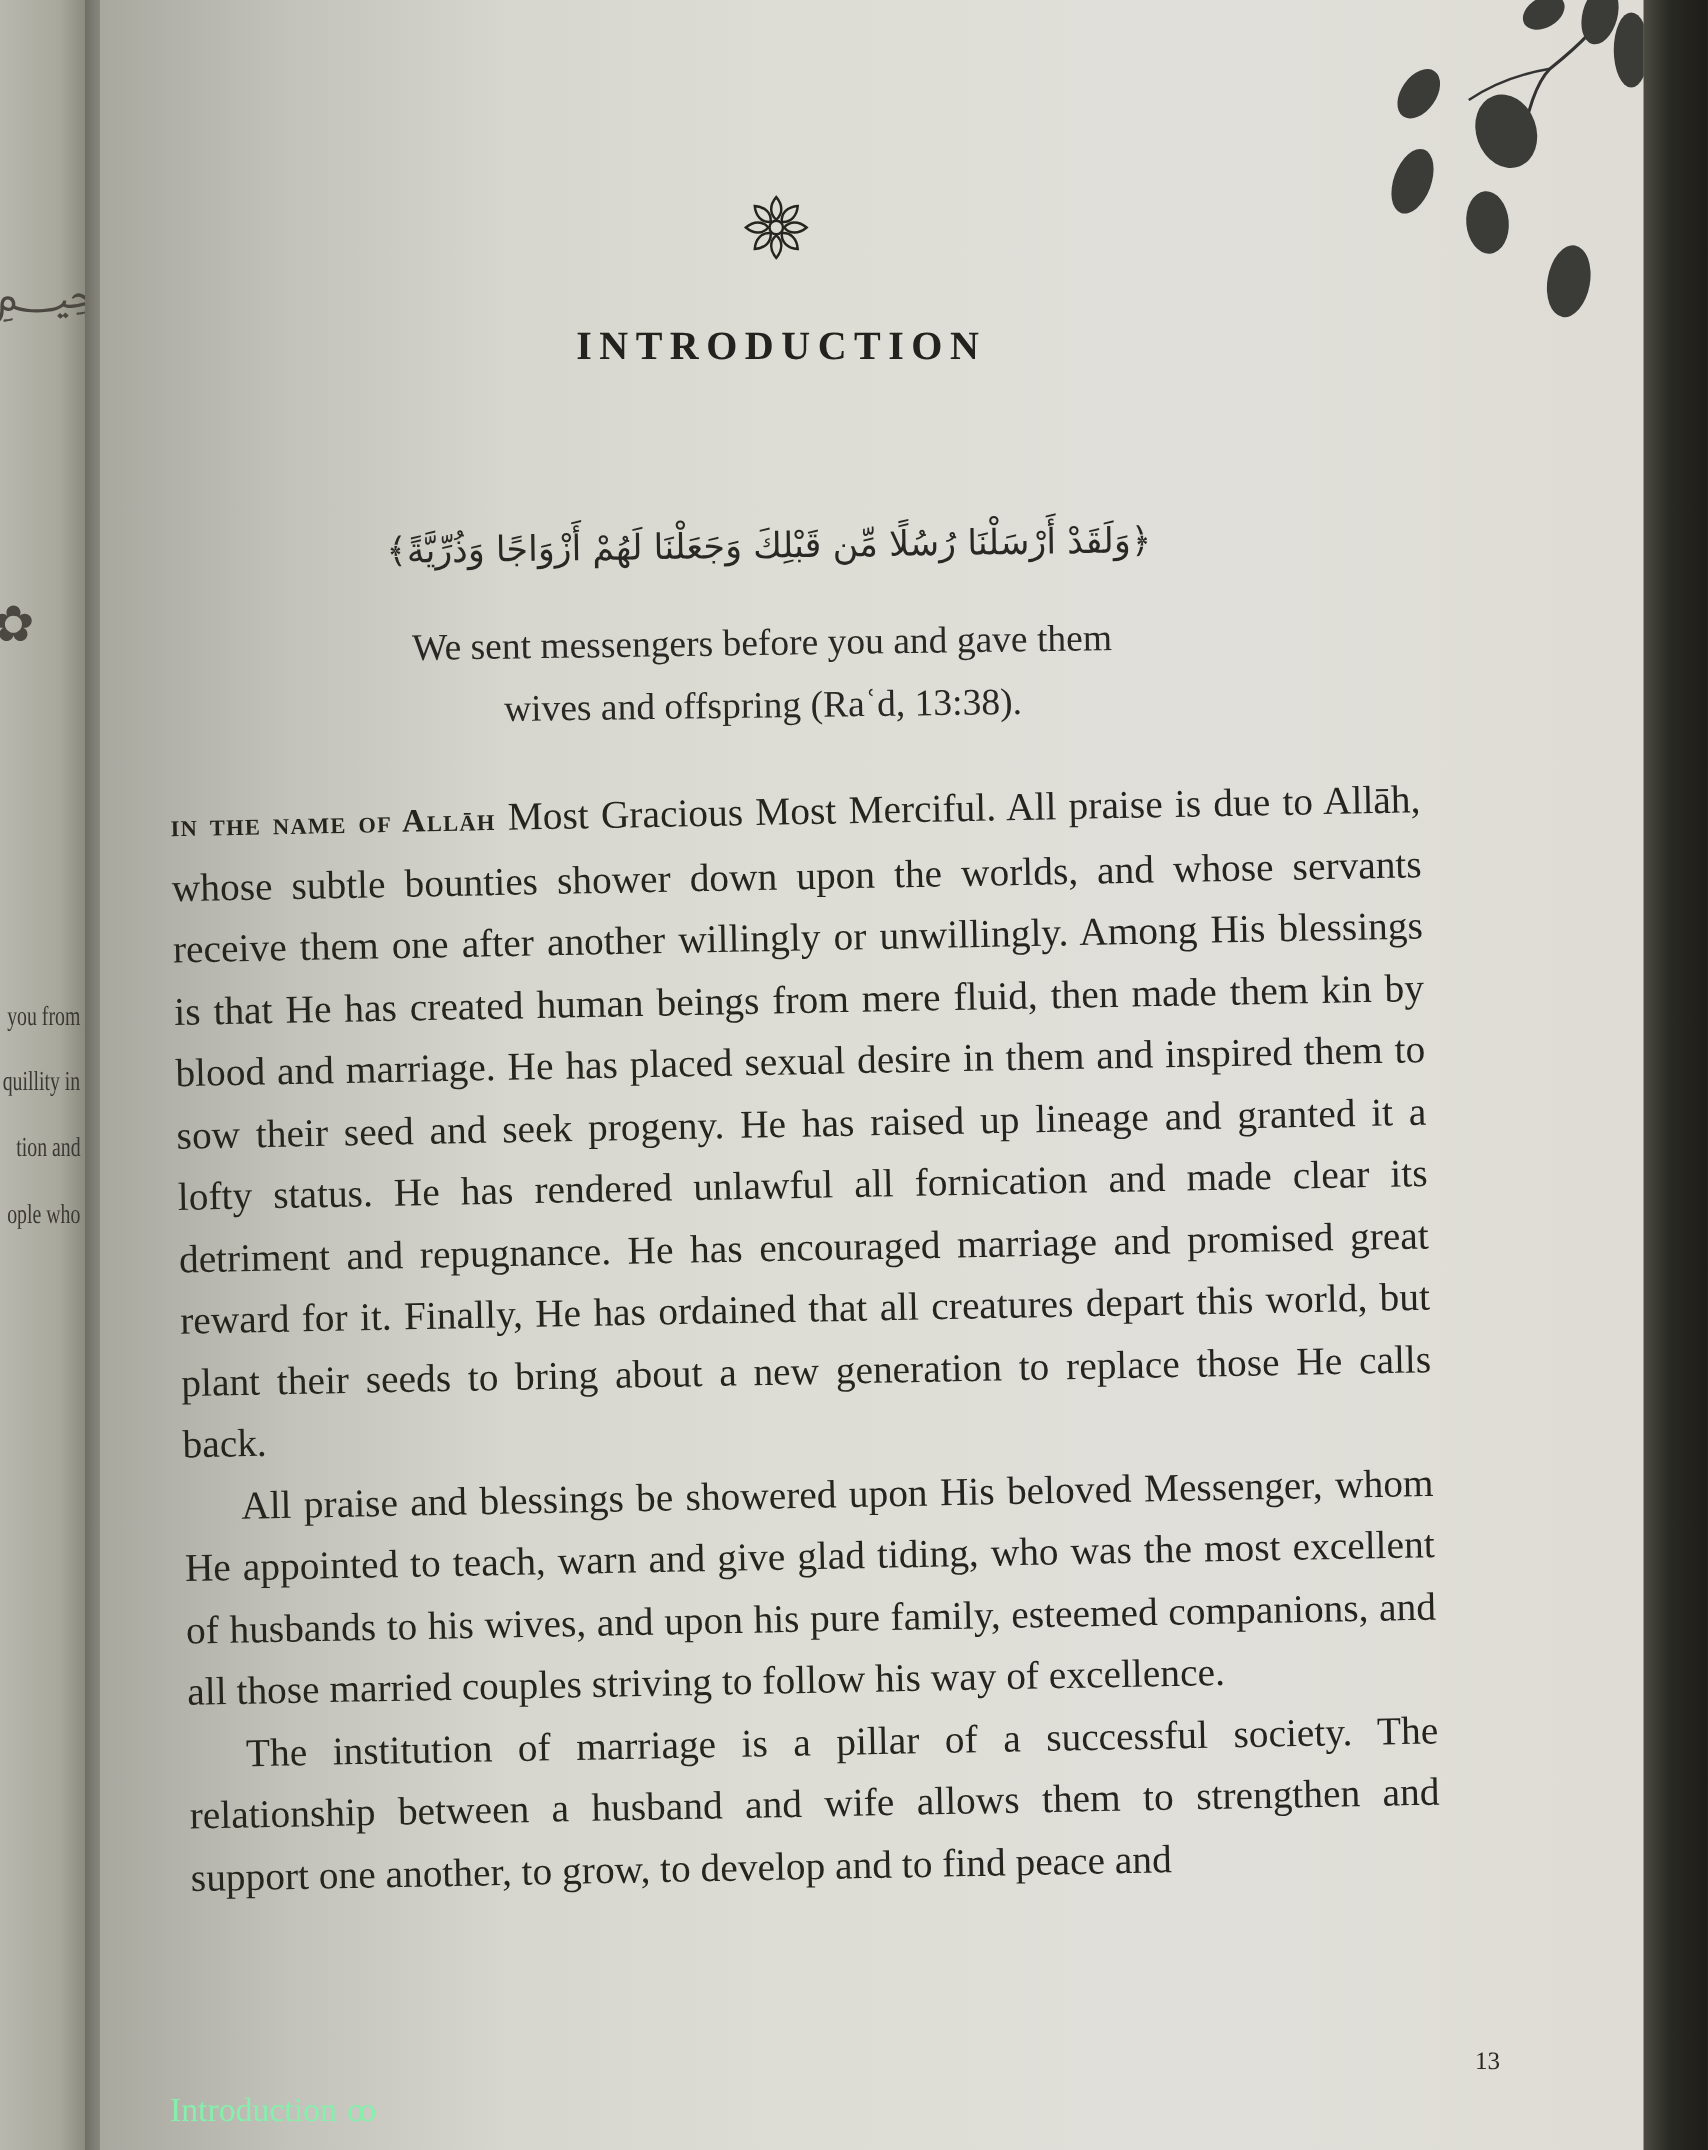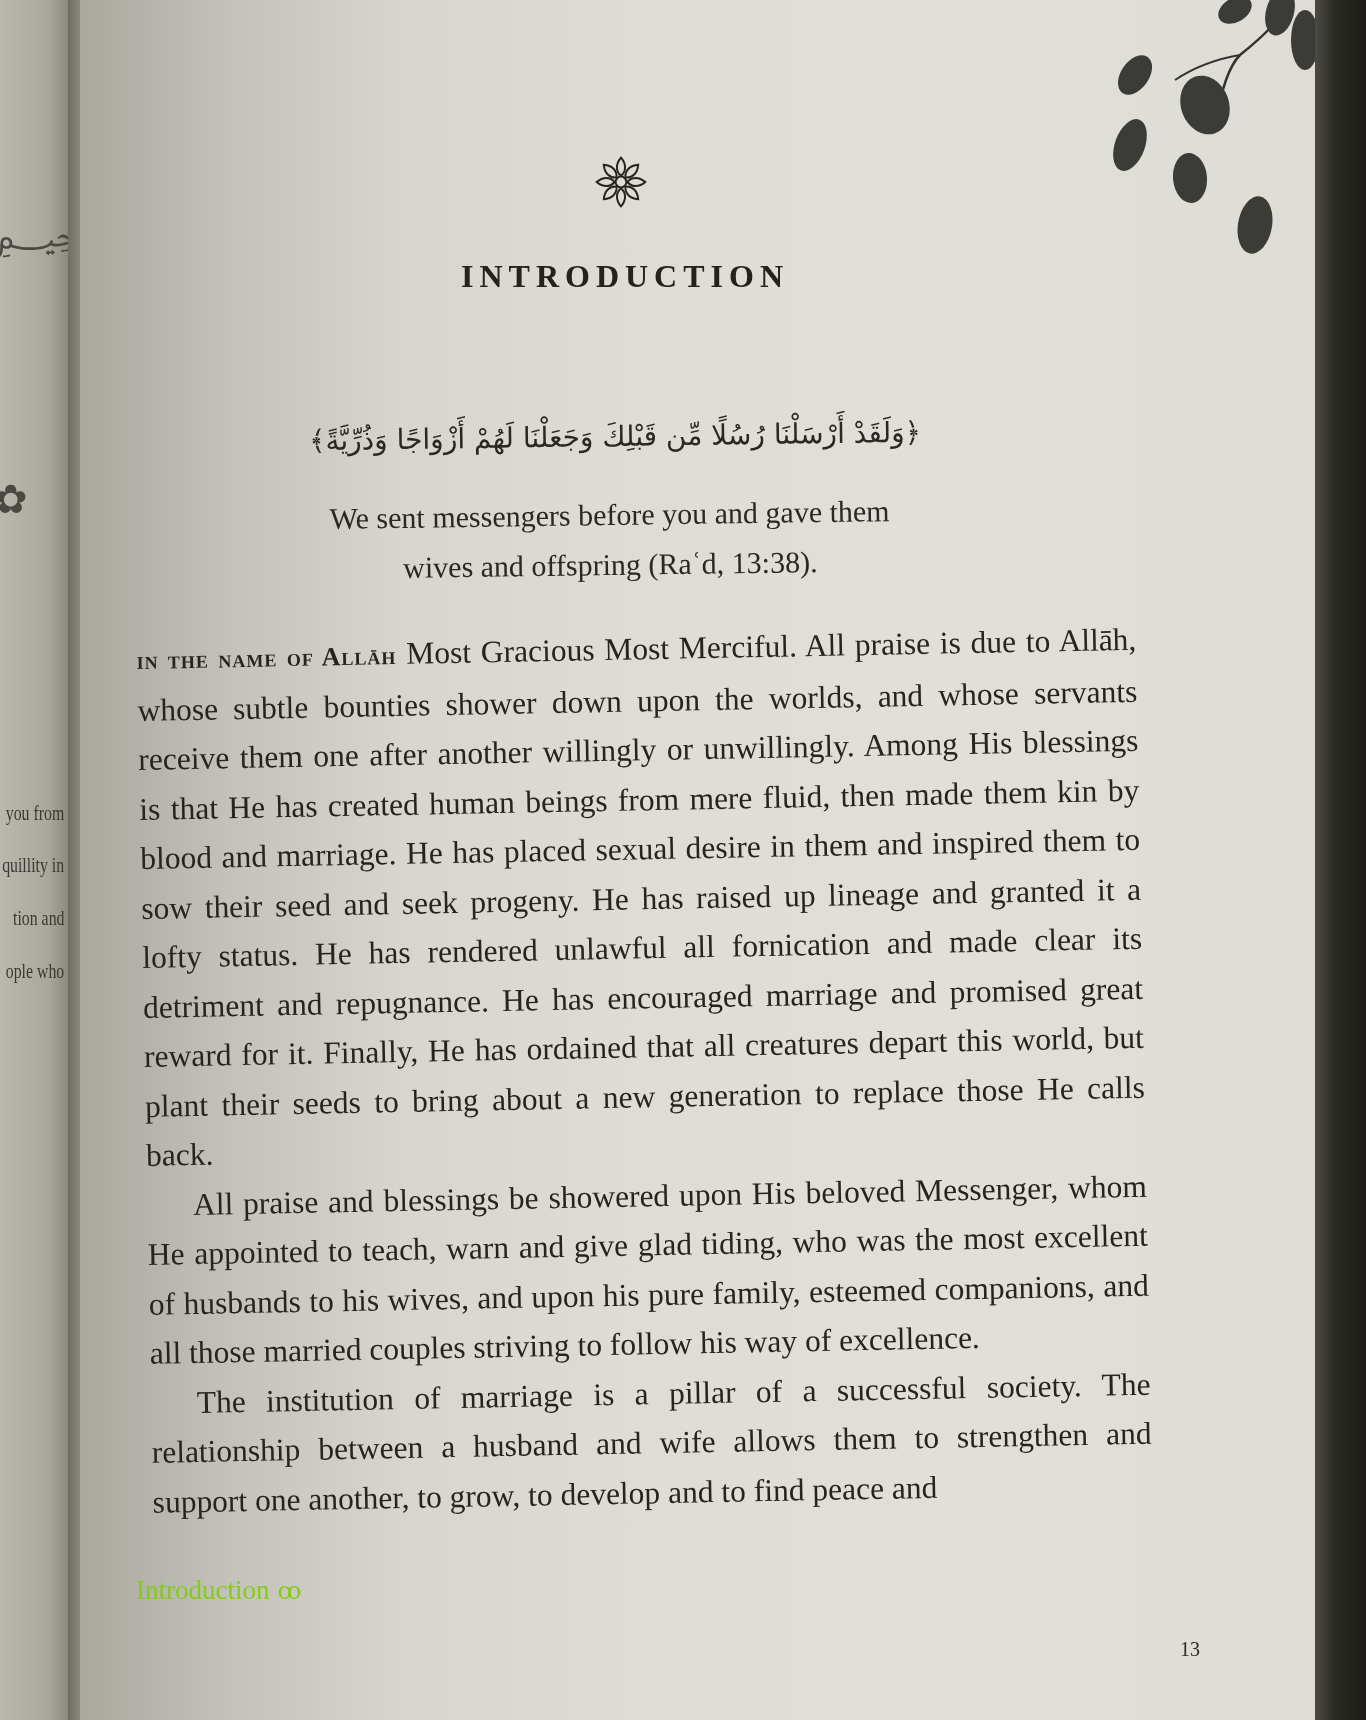--- a/index.html
+++ b/index.html
@@ -52,21 +52,21 @@
   }
   .body-text {
     position:absolute; left:136px; top:634px; width:1000px;
     font-size:31.5px; line-height:49.5px; color:#26241f; text-align:justify;
     transform:rotate(-1.1deg); transform-origin:left top;
   }
   .body-text p { margin:0; }
   .body-text p.indent { text-indent:46px; }
   .smallcaps { font-variant:small-caps; font-size:26px; letter-spacing:1px; font-weight:bold; }
   .footer-left {
-    position:absolute; left:136px; top:1575px; font-size:27px; color:#84cc16;
+    position:absolute; left:136px; top:1673px; font-size:27px; color:#86efac;
   }
   .footer-left .glyph { font-size:24px; margin-left:8px; }
   .footer-right {
     position:absolute; left:1180px; top:1638px; font-size:20px; color:#2a2824;
   }
 </style>
 </head>
 <body>
 
 <div class="prev-page">

